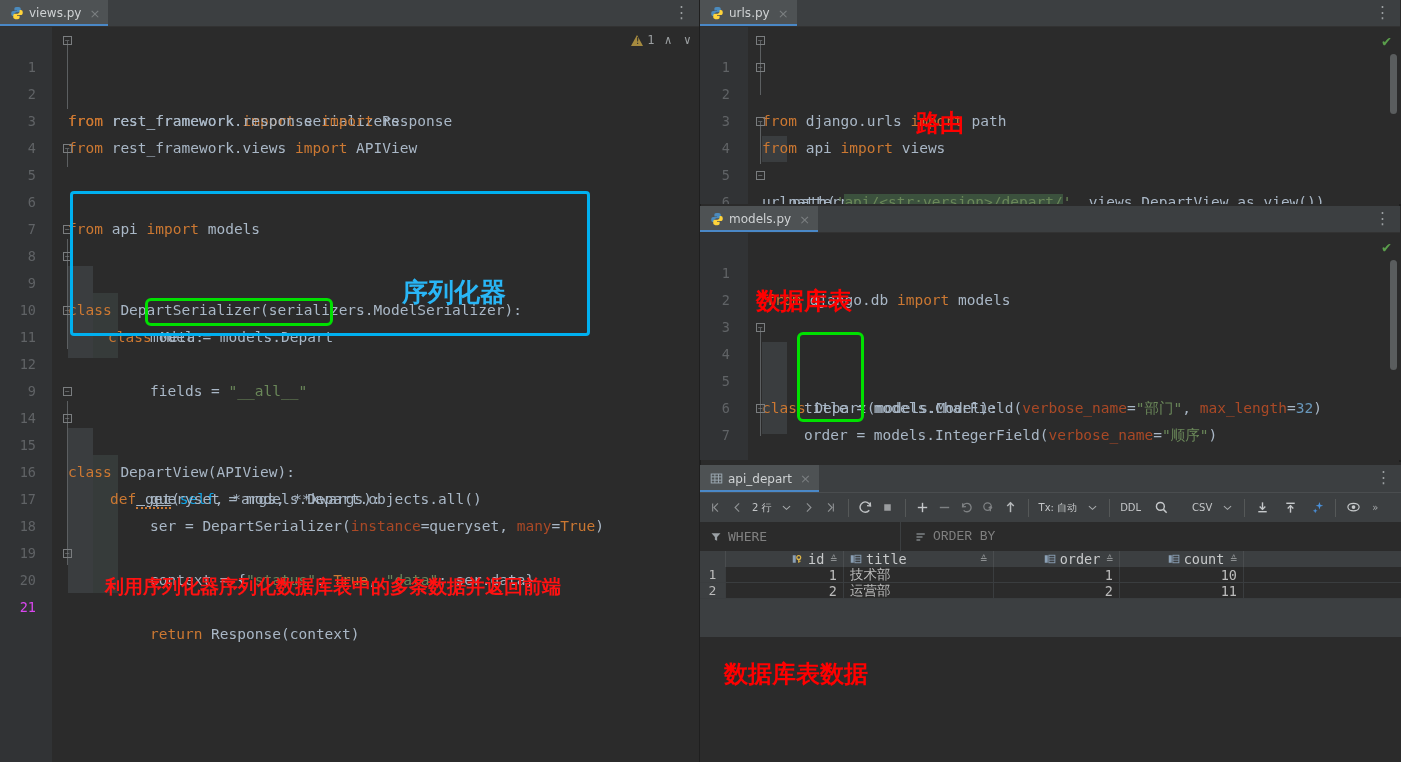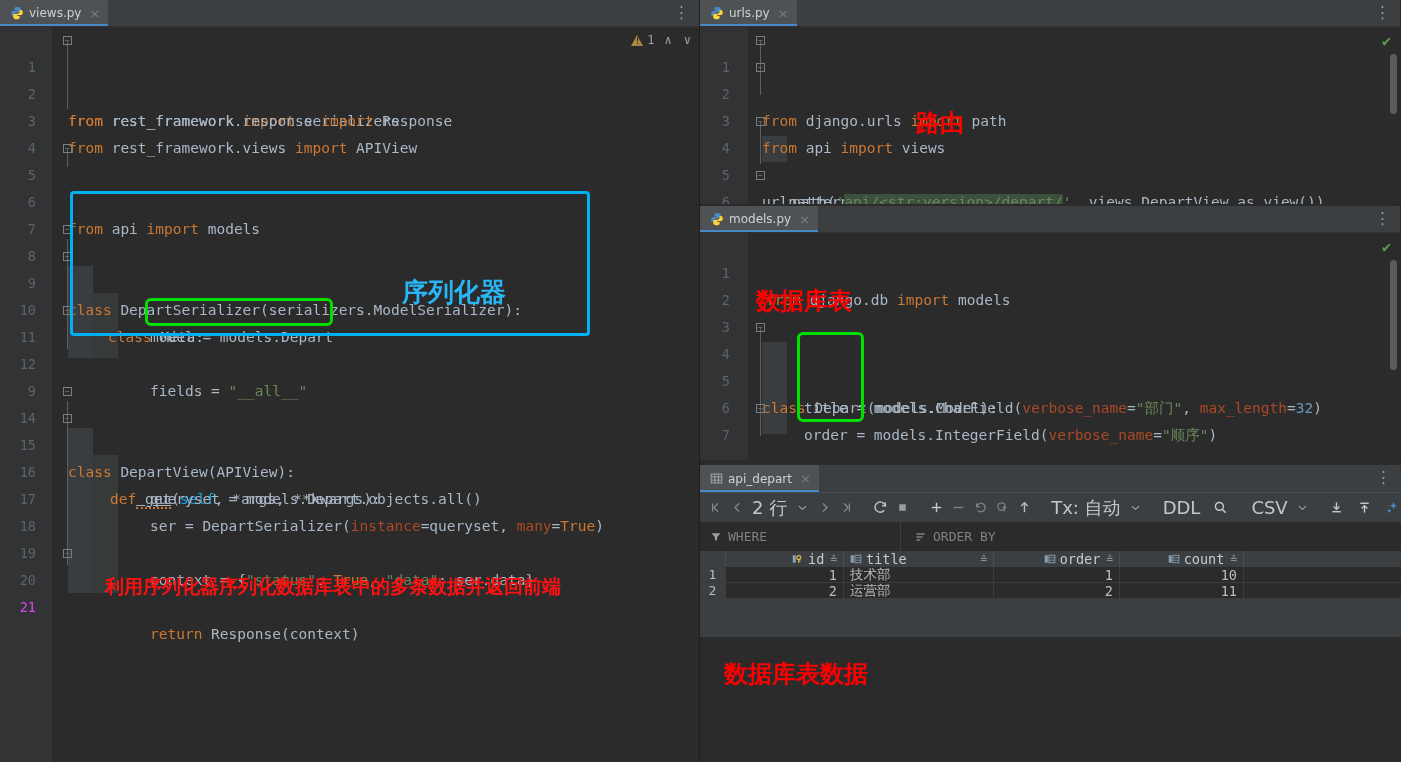--- a/index.html
+++ b/index.html
@@ -94,21 +94,21 @@
 
   
   .dbpanel { position:absolute; left:700px; top:465px; width:701px; height:297px; background:#3c3f41; }
   .db-tabbar { height:27px; background:#3c3f41; display:flex; align-items:stretch; }
   .db-toolbar {
     height:30px; background:#3c3f41; display:flex; align-items:center; gap:0px;
     color:#bbbbbb; font-size:12.5px; padding-left:4px; border-top:1px solid #4a4d4f;
   }
   .tb-btn { display:flex;align-items:center;justify-content:center;min-width:22px;height:22px;color:#a6a9ab;font-size:13px;padding:0 3px;}
   .tb-sep { width:1px;height:18px;background:#555858;margin:0 6px; }
-  .tb-text { font-size:18px;color:#c4c6c8;padding:0 4px;white-space:nowrap; }
+  .tb-text { font-size:10px;color:#c4c6c8;padding:0 4px;white-space:nowrap; }
   .db-filter {
     height:29px; background:#2b2b2b; display:flex; align-items:center;
     color:#808080; font-size:13px; font-family:"DejaVu Sans Mono", monospace;
   }
   .db-filter .cell { display:flex;align-items:center;gap:6px;padding-left:10px; }
   .db-filter .where { width:200px; }
   .db-filter .vline { width:1px;height:29px;background:#3c3f41; }
   .grid { background:#2b2b2b; font-family:"DejaVu Sans Mono", monospace; font-size:13.5px; }
   .grid-row { display:flex; height:16px; }
   .grid-head { background:#3c3f41; color:#c8cacb; }
@@ -532,21 +532,21 @@
     </div>
 
     <div class="db-filter">
       <div class="cell where">
         <svg width="12" height="12" viewBox="0 0 16 16">
             <path d="M2 3 L14 3 L9.5 8 L9.5 13 L6.5 11.5 L6.5 8 Z" fill="#9aa0a4"></path>
           </svg>
         <span>WHERE</span>
       </div>
       <div class="vline"></div>
-      <div class="cell" style="padding-left:14px;">
+      <div class="cell" style="padding-left:14px;font-family:Liberation Mono, monospace;">
         <svg width="12" height="12" viewBox="0 0 16 16">
             <line x1="2" y1="4" x2="13" y2="4" stroke="#9aa0a4" stroke-width="1.5"></line>
             <line x1="2" y1="8" x2="10" y2="8" stroke="#9aa0a4" stroke-width="1.5"></line>
             <line x1="2" y1="12" x2="7" y2="12" stroke="#9aa0a4" stroke-width="1.5"></line>
           </svg>
         <span>ORDER BY</span>
       </div>
     </div>
 
     <div class="grid">

